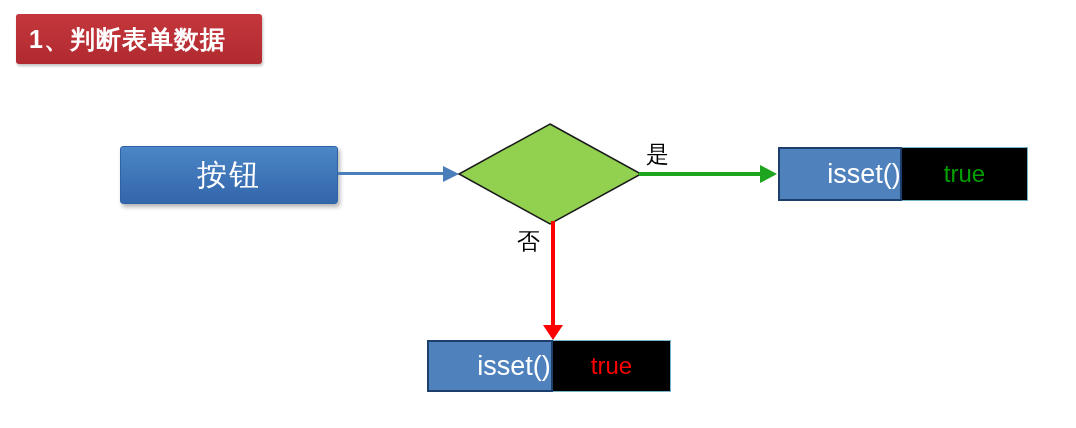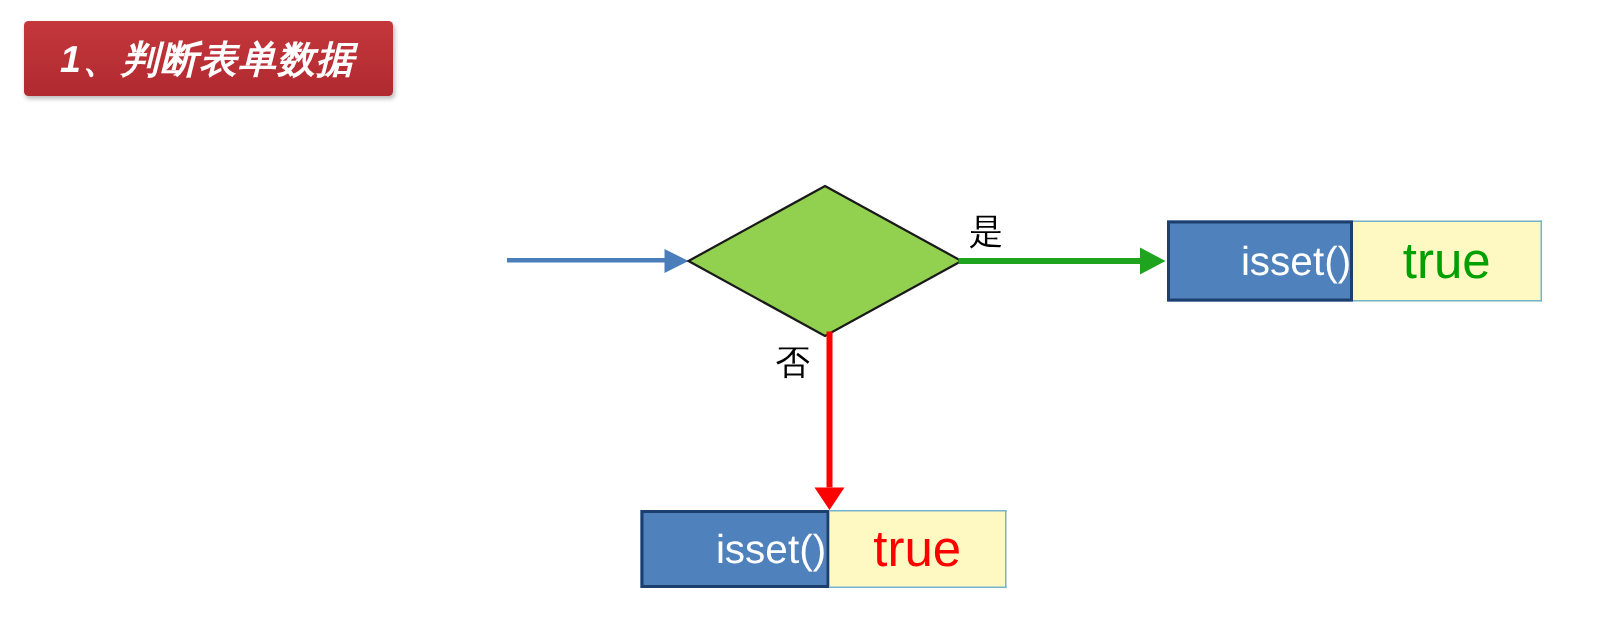--- a/index.html
+++ b/index.html
@@ -12,22 +12,22 @@
   }
   html,body{margin:0;padding:0;background:#ffffff;}
   .canvas{
     position:relative; width:1076px; height:428px; overflow:hidden;
     background:#ffffff; font-family:"Liberation Sans", sans-serif;
   }
   .banner{
     position:absolute; left:16px; top:14px; width:246px; height:50px;
     background:linear-gradient(180deg, var(--banner_red_top), var(--banner_red_bottom));
     border-radius:3px; color:#ffffff; font-size:25px; font-weight:bold;
-    display:flex; align-items:center; padding-left:24px; box-sizing:border-box;
-    letter-spacing:1px; box-shadow:1px 2px 3px rgba(0,0,0,0.25);font-style:italic;
+    display:flex; align-items:center; padding-left:13px; box-sizing:border-box;
+    letter-spacing:1px; box-shadow:1px 2px 3px rgba(0,0,0,0.25);
   }
   .btn{
     position:absolute; left:120px; top:146px; width:218px; height:58px;
     background:linear-gradient(180deg, var(--button_blue_top), var(--button_blue_bottom));
     border:1px solid var(--button_blue_border); border-radius:3px;
     box-shadow:2px 3px 4px rgba(0,0,0,0.3);
     color:#ffffff; font-size:30px; display:flex; align-items:center; justify-content:center;
     box-sizing:border-box; letter-spacing:2px;
   }
   .diamond-svg{position:absolute; left:455px; top:120px; width:190px; height:108px;}
@@ -66,36 +66,39 @@
   .box-true{left:778px; top:147px; width:250px; height:54px;}
   .box-false{left:427px; top:340px; width:244px; height:52px;}
   .cell-func{
     background:var(--cell_blue); border:2px solid var(--cell_blue_border);
     color:#ffffff; font-size:27px;
     display:flex; align-items:center; justify-content:center; box-sizing:border-box;padding-left:48px;
   }
   .box-true .cell-func{width:124px;}
   .box-false .cell-func{width:126px;}
   .cell-result{
-    flex:1; background:#fef9c3; border:1px solid var(--result_cell_border);
-    border-left:none; font-size:34px;
+    flex:1; background:#000000; border:1px solid var(--result_cell_border);
+    border-left:none; font-size:24px;
     display:flex; align-items:center; justify-content:center; box-sizing:border-box;
   }
   .result-true{color:var(--true_green);}
   .result-false{color:var(--false_red);}
 </style>
 </head>
 <body>
 
 <div class="canvas">
 
   <div class="banner">
     <span>1、判断表单数据</span>
   </div>
 
+  <div class="btn">
+    <span>按钮</span>
+  </div>
 
   <div class="shaft shaft-blue"></div>
   <div class="head-blue"></div>
 
   <svg class="diamond-svg" viewBox="0 0 190 108" xmlns="http://www.w3.org/2000/svg">
     <polygon points="95,4 186,54 95,104 4,54" fill="var(--diamond_green)" stroke="var(--diamond_stroke)" stroke-width="1.5"></polygon>
   </svg>
 
   <div class="edge-label label-yes">是</div>
   <div class="shaft shaft-green"></div>

